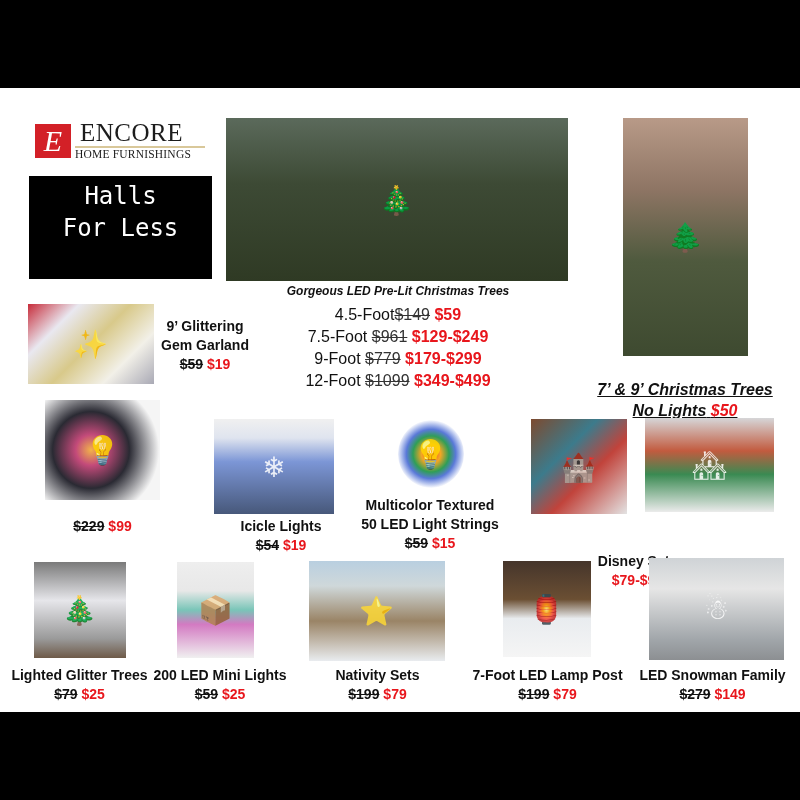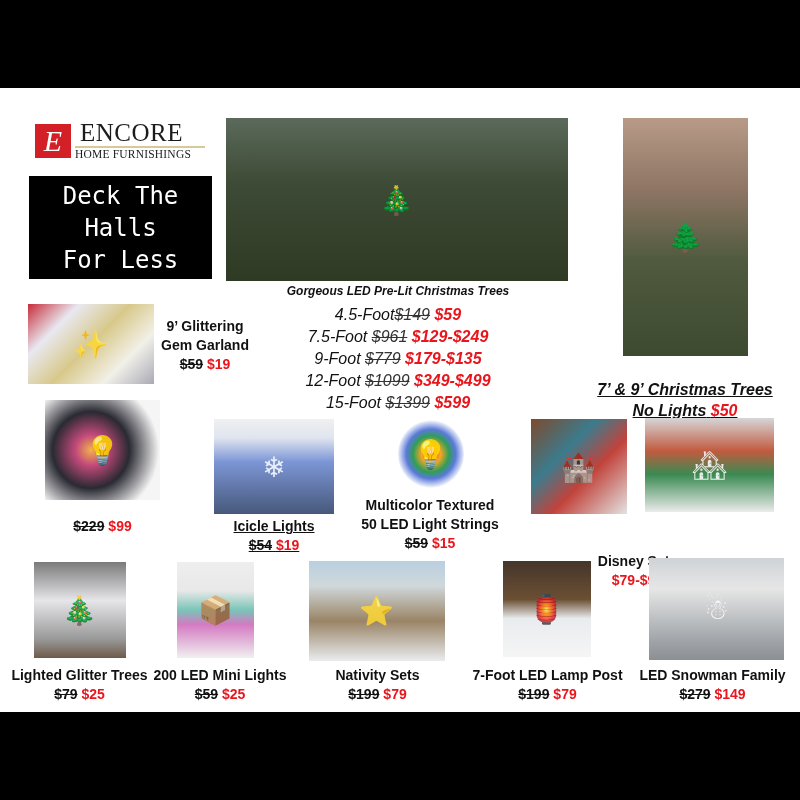--- a/index.html
+++ b/index.html
@@ -19,21 +19,21 @@
   .logo-title { left: 80px; top: 32px; font-family: Liberation Serif, serif; font-size: 25px; color: #1c1c1c; letter-spacing: 0.5px; line-height: 26px; }
   .logo-rule { left: 75px; top: 58px; width: 130px; height: 2px; background: #d9c89a; }
   .logo-sub { left: 75px; top: 60px; font-family: "Liberation Serif", serif; font-size: 11.5px; color: #1c1c1c; letter-spacing: 0.2px; }
 
   
   .deck { left: 29px; top: 88px; width: 183px; height: 103px; background: #000; color: #fff;
     font-family: "DejaVu Sans Mono", monospace; font-size: 24px; line-height: 32px; text-align: center; padding-top: 4px; }
 
   
   .hero-title { left: 228px; top: 196px; width: 340px; text-align: center; font-weight: bold; font-style: italic; font-size: 12px; color: #111; }
-  .tree-list { left: 228px; top: 216px; width: 340px; text-align: center; font-style: italic; font-size: 16px; line-height: 22px; color: #111; }
+  .tree-list { left: 228px; top: 216px; width: 340px; text-align: center; font-size: 16px; line-height: 22px; color: #111; }
   .tree-list .new { font-weight: bold; }
   .tree-list .old { color: #333; }
 
   
   .photo-trees { background: linear-gradient(180deg,#5b6a5b 0%,#3d4a35 40%,#2f3a24 100%); }
   .photo-tree-right { background: linear-gradient(180deg,#b89a88 0%,#8e7564 30%,#4f5a3e 60%,#3e4a30 100%); }
   .photo-garland { background: linear-gradient(135deg,#c72c3a 0%,#e9e8f0 25%,#d8c98a 50%,#f2f0e8 75%,#a9a9b5 100%); }
   .photo-twinkly { background: radial-gradient(circle at 40% 50%,#f2b24a 0%,#c34a7a 18%,#2a2a33 45%,#f5f5f5 80%); }
   .photo-icicle { background: linear-gradient(180deg,#f0f0f0 0%,#dfe4ef 20%,#7c96d6 45%,#47587a 100%); }
   .photo-c9 { background: radial-gradient(circle at 50% 50%,#e63b3b 0%,#f5a623 20%,#2f9e57 38%,#5a79d8 52%,#fff 72%); }
@@ -50,35 +50,33 @@
 <body>
 
 <div class="canvas">
 
   <div class="abs logo-box">E</div>
   <div class="abs logo-title">ENCORE</div>
   <div class="abs logo-rule"></div>
   <div class="abs logo-sub">HOME FURNISHINGS</div>
 
   <div class="abs deck">
-    <div>Deck The</div>
     <div>Halls</div>
     <div>For Less</div>
   </div>
 
   <div class="img photo-trees" style="left:226px; top:30px; width:342px; height:163px;">
     <span class="ico">🎄</span>
   </div>
   <div class="abs hero-title">Gorgeous LED Pre-Lit Christmas Trees</div>
   <div class="abs tree-list">
     <div><span>4.5-Foot</span><span class="old">$149</span> <span class="new">$59</span></div>
     <div><span>7.5-Foot</span> <span class="old">$961</span> <span class="new">$129-$249</span></div>
-    <div><span>9-Foot</span> <span class="old">$779</span> <span class="new">$179-$135</span></div>
+    <div><span>9-Foot</span> <span class="old">$779</span> <span class="new">$179-$299</span></div>
     <div><span>12-Foot</span> <span class="old">$1099</span> <span class="new">$349-$499</span></div>
-    <div><span>15-Foot</span> <span class="old">$1399</span> <span class="new">$599</span></div>
   </div>
 
   <div class="img photo-tree-right" style="left:623px; top:30px; width:125px; height:238px;">
     <span class="ico">🌲</span>
   </div>
   <div class="cap" style="left:580px; top:291px; width:210px; font-style:italic; font-size:16px; line-height:21px;text-decoration:underline;">
     <div>7’ &amp; 9’ Christmas Trees</div>
     <div><span>No Lights</span> <span class="red">$50</span></div>
   </div>
 
@@ -94,21 +92,21 @@
   <div class="img photo-twinkly" style="left:45px; top:312px; width:115px; height:100px;">
     <span class="ico">💡</span>
   </div>
   <div class="cap" style="left:5px; top:429px; width:195px;">
     <div><span class="old">$229</span> <span class="new">$99</span></div>
   </div>
 
   <div class="img photo-icicle" style="left:214px; top:331px; width:120px; height:95px;">
     <span class="ico">❄</span>
   </div>
-  <div class="cap" style="left:210px; top:429px; width:128px;text-decoration:underline;">
+  <div class="cap" style="left:217px; top:429px; width:128px;">
     <div>Icicle Lights</div>
     <div><span class="old">$54</span> <span class="new">$19</span></div>
   </div>
 
   <div class="img photo-c9" style="left:398px; top:332px; width:66px; height:68px; border-radius:50%;">
     <span class="ico">💡</span>
   </div>
   <div class="cap" style="left:355px; top:408px; width:150px;">
     <div>Multicolor Textured</div>
     <div>50 LED Light Strings</div>

